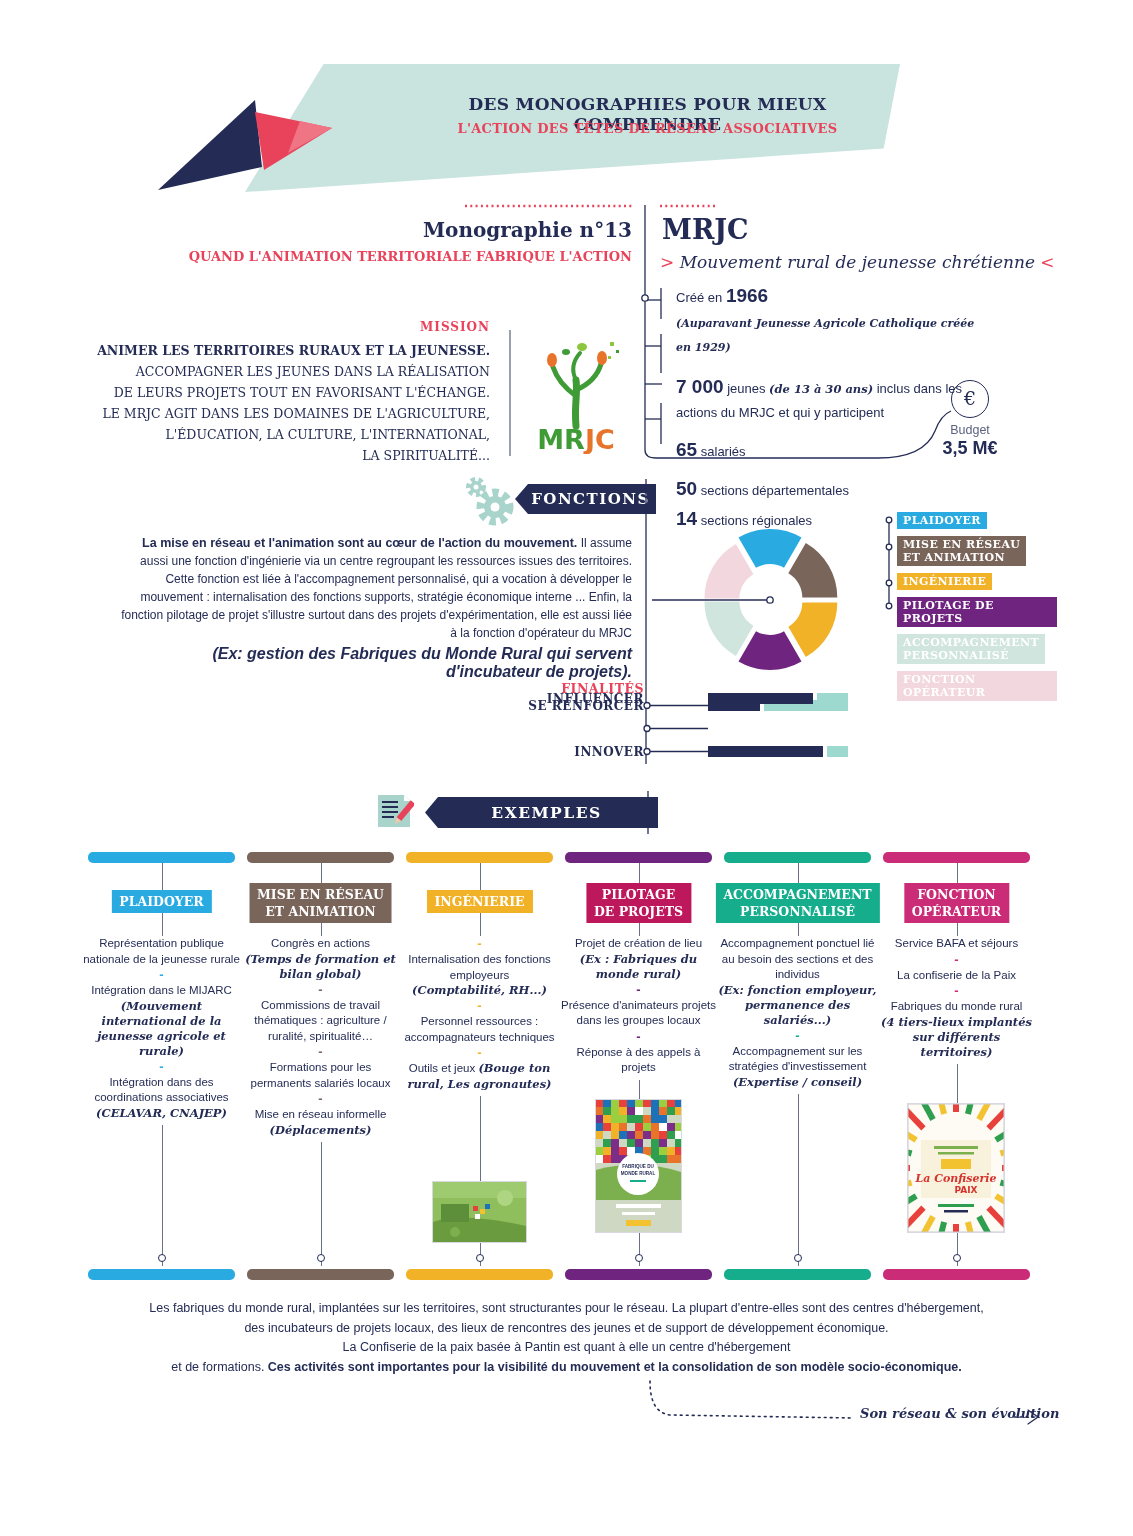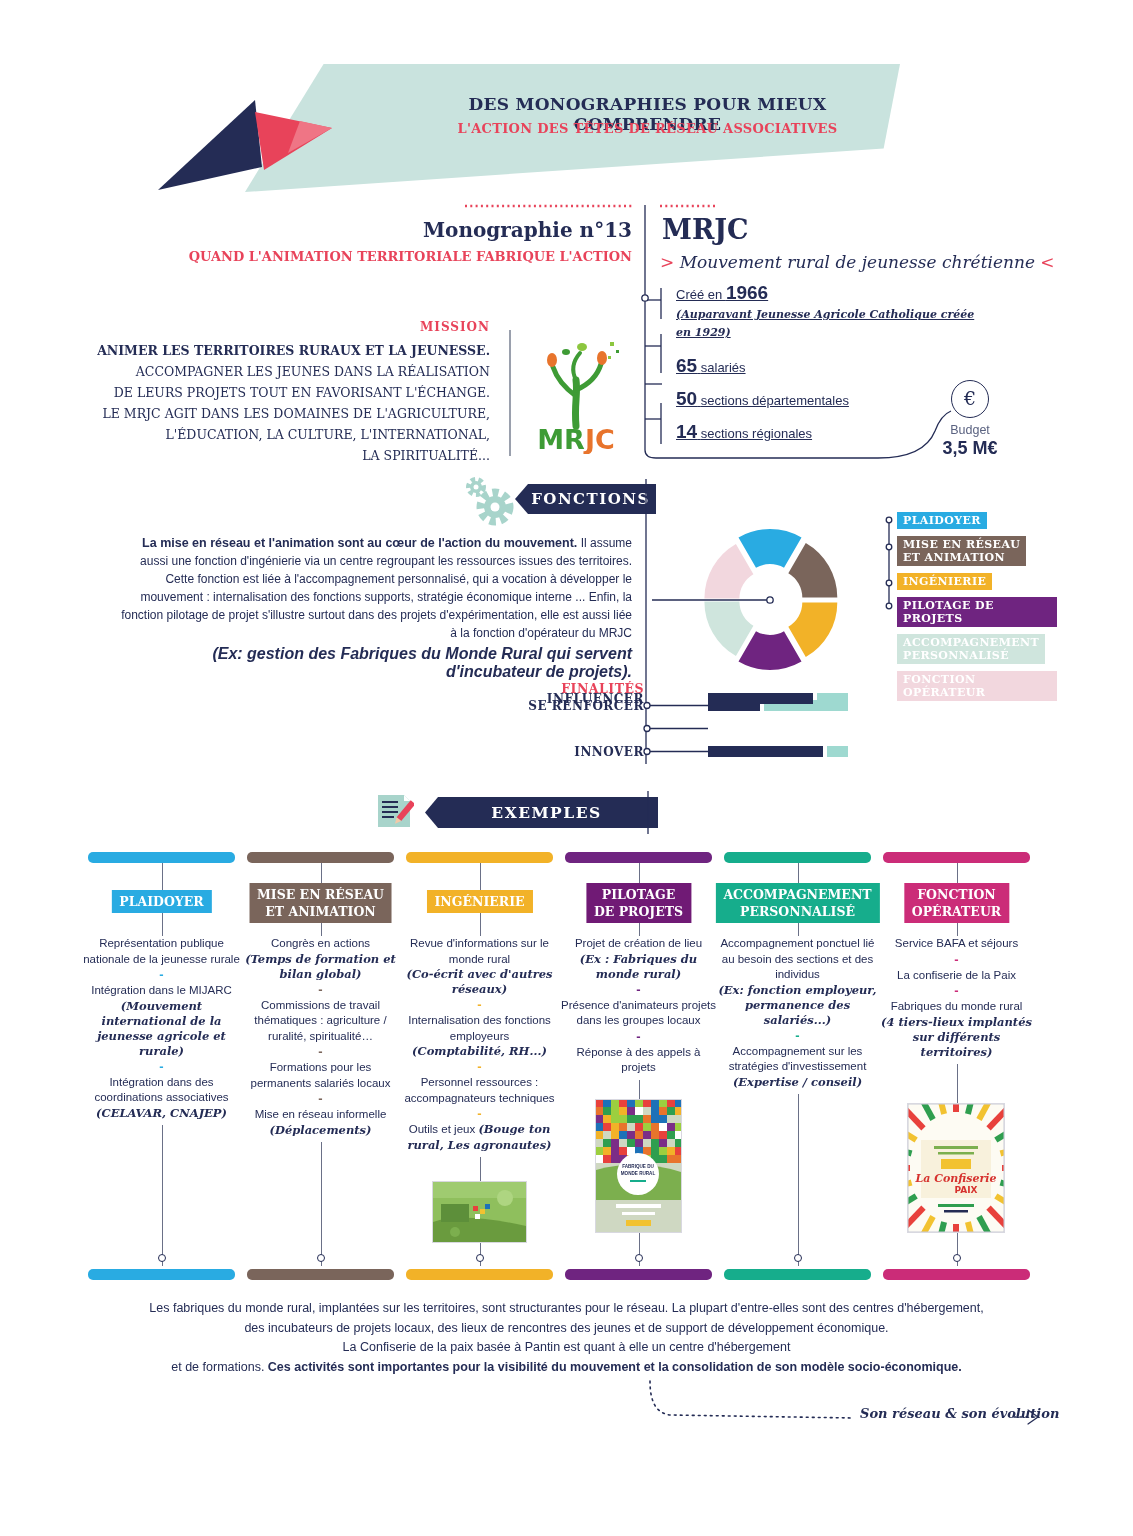--- a/index.html
+++ b/index.html
@@ -12,21 +12,21 @@
             -webkit-clip-path:polygon(12% 0,100% 0,97.5% 66%,0 100%);clip-path:polygon(12% 0,100% 0,97.5% 66%,0 100%);}
   .hdr-title{position:absolute;left:395px;top:94px;width:505px;text-align:center;font-size:17px;color:#242C55;letter-spacing:.3px;}
   .hdr-sub{position:absolute;left:395px;top:121px;width:505px;text-align:center;font-size:13px;color:#E8435A;letter-spacing:.3px;}
   
   .mono-num{position:absolute;left:180px;top:218px;width:452px;text-align:right;font-size:20px;color:#242C55;}
   .mono-tag{position:absolute;left:140px;top:249px;width:492px;text-align:right;font-size:13px;color:#E8435A;}
   
   .org-acro{position:absolute;left:662px;top:214px;font-size:27px;color:#242C55;}
   .org-name{position:absolute;left:660px;top:252px;font-size:17px;color:#242C55;font-family:"DejaVu Serif",serif;font-style:italic;text-align:center;}
   .org-name .brk{color:#E8435A;font-style:normal;}
-  .org-stats{position:absolute;left:676px;top:284px;width:302px;font-size:13px;line-height:18px;text-decoration:underline;}
+  .org-stats{position:absolute;left:676px;top:284px;width:302px;font-size:13px;line-height:24px;}
   .stat{margin-bottom:13px;}
   .org-stats .stat:nth-child(1){margin-bottom:15px;}
   .org-stats .stat:nth-child(4){margin-bottom:4px;}
   .s-val{font-weight:bold;font-size:19px;}
   .s-it{font-family:"DejaVu Serif",serif;font-style:italic;font-weight:bold;font-size:11.5px;}
   .s-note{font-family:"DejaVu Serif",serif;font-style:italic;font-weight:bold;font-size:11px;margin-top:2px;}
   .budget-circle{position:absolute;left:951px;top:380px;width:36px;height:36px;border:1.6px solid #242C55;border-radius:50%;
                  text-align:center;line-height:34px;font-size:19px;font-family:"DejaVu Serif",serif;}
   .budget-label{position:absolute;left:920px;top:423px;width:100px;text-align:center;font-size:12.5px;color:#5A6280;}
   .budget-value{position:absolute;left:920px;top:438px;width:100px;text-align:center;font-size:18px;font-weight:bold;}
@@ -99,20 +99,21 @@
   <div class="mono-tag slab">QUAND L'ANIMATION TERRITORIALE FABRIQUE L'ACTION</div>
 
   <div class="org-acro slab">MRJC</div>
   <div class="org-name">
     <span class="brk">&gt;</span>
     <span>Mouvement rural de jeunesse chrétienne</span>
     <span class="brk">&lt;</span>
   </div>
   <div class="org-stats">
       <div class="stat"><span>Créé en </span><span class="s-val">1966</span><div class="s-note">(Auparavant Jeunesse Agricole Catholique créée en 1929)</div></div>
+      <div class="stat"><span class="s-val">7 000</span> <span>jeunes</span> <span class="s-it">(de 13 à 30 ans)</span> <span>inclus dans les actions du MRJC et qui y participent</span></div>
       <div class="stat"><span class="s-val">65</span> <span>salariés</span></div>
       <div class="stat"><span class="s-val">50</span> <span>sections départementales</span></div>
       <div class="stat"><span class="s-val">14</span> <span>sections régionales</span></div>
     </div>
   <div class="budget-circle"><span>€</span></div>
   <div class="budget-label">Budget</div>
   <div class="budget-value">3,5 M€</div>
 
   <div class="mission-label slab">MISSION</div>
   <div class="mission-lines">
@@ -249,24 +250,20 @@
         </div>
       </div>
     <div class="cdot"></div>
     <div class="cbar bot" style="background: rgb(122, 101, 91);"></div>
   </div>
   <div class="col" data-col="2" style="left:406px">
     <div class="cbar top" style="background: rgb(242, 178, 40);"></div>
     <div class="cline"></div>
     <div class="clabel" style="background: rgb(242, 178, 40);">INGÉNIERIE</div>
     <div class="ccontent">
-        <div class="citem">
-          <div class="ci-n">Revue d'informations sur le monde rural</div>
-          <div class="ci-it">(Co-écrit avec d'autres réseaux)</div>
-        </div>
         <div class="csep" style="color: rgb(242, 178, 40);">-</div>
         <div class="citem">
           <div class="ci-n">Internalisation des fonctions employeurs</div>
           <div class="ci-it">(Comptabilité, RH...)</div>
         </div>
         <div class="csep" style="color: rgb(242, 178, 40);">-</div>
         <div class="citem">
           <div class="ci-n">Personnel ressources : accompagnateurs techniques</div>
         </div>
         <div class="csep" style="color: rgb(242, 178, 40);">-</div>
@@ -283,21 +280,21 @@
       <rect x="52" y="22" width="5" height="5" fill="#1D71B8"></rect>
       <circle cx="72" cy="16" r="8" fill="#AED581"></circle>
       <circle cx="22" cy="50" r="5" fill="#7CAF4E"></circle>
     </svg>
     <div class="cdot"></div>
     <div class="cbar bot" style="background: rgb(242, 178, 40);"></div>
   </div>
   <div class="col" data-col="3" style="left:565px">
     <div class="cbar top" style="background: rgb(111, 36, 128);"></div>
     <div class="cline"></div>
-    <div class="clabel" style="background: #701a75;">PILOTAGE<br>DE PROJETS</div>
+    <div class="clabel" style="background: #be185d;">PILOTAGE<br>DE PROJETS</div>
     <div class="ccontent">
         <div class="citem">
           <div class="ci-n">Projet de création de lieu</div>
           <div class="ci-it">(Ex : Fabriques du monde rural)</div>
         </div>
         <div class="csep" style="color: rgb(111, 36, 128);">-</div>
         <div class="citem">
           <div class="ci-n">Présence d'animateurs projets dans les groupes locaux</div>
         </div>
         <div class="csep" style="color: rgb(111, 36, 128);">-</div>

